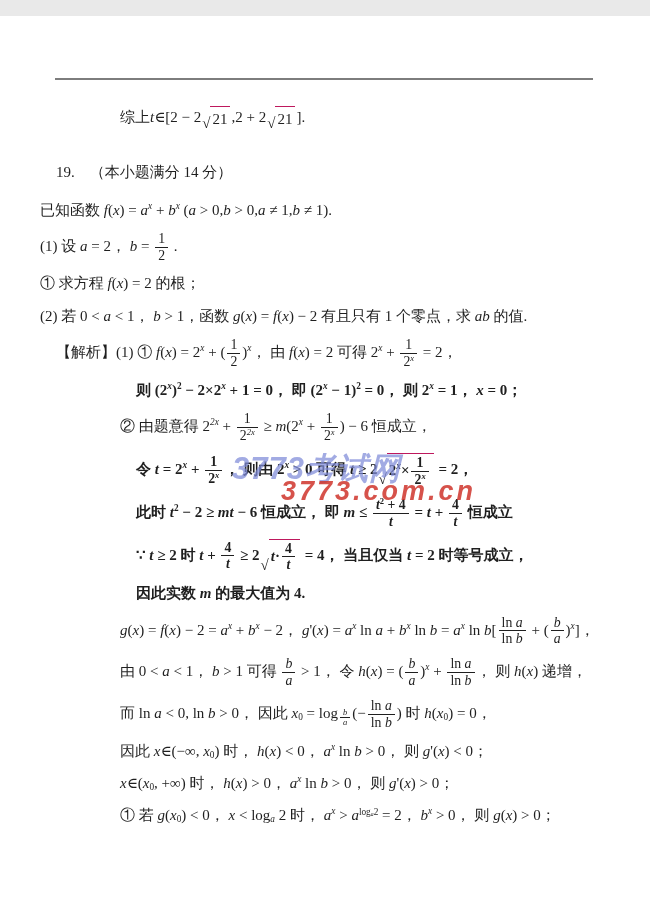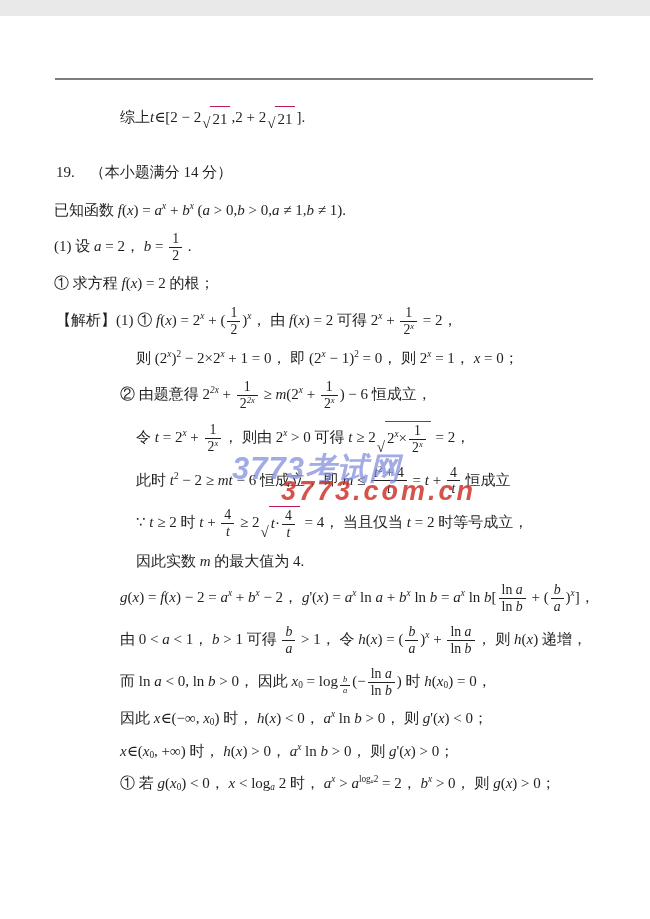--- a/index.html
+++ b/index.html
@@ -22,23 +22,23 @@
     position:absolute; left:0; right:0; top:76px;
   }
   .line {
     display:block;
     margin:0 0 9px 0;
     line-height:1.55;
     white-space:nowrap;
   }
   
   .ind-h  { padding-left:56px;  }   
-  .ind-s  { padding-left:54px;  }   
+  .ind-s  { padding-left:40px;  }   
   .ind-b  { padding-left:120px; }   
-  .ind-c  { padding-left:136px; }   
+  .ind-c  { padding-left:136px;font-weight:bold; }   
   
   .g-lg { margin-top:30px; }
   .g-md { margin-top:14px; }
   .g-sm { margin-top:5px;  }
   
   .it  { font-style:italic; }
   .bd  { font-weight:bold; }
   .sup { font-size:0.62em; vertical-align:0.6em; line-height:1; }
   .supn{ font-size:0.62em; vertical-align:0.6em; line-height:1; font-style:normal; }
   .sub { font-size:0.62em; vertical-align:-0.25em; line-height:1; }
@@ -82,20 +82,21 @@
           <span class="rsym">√</span>
           <span class="rad">21</span>
         </span>,2 + 2<span class="sqrt">
           <span class="rsym">√</span>
           <span class="rad">21</span>
         </span>].</div>
       <div class="line ind-h g-lg">19.　（本小题满分 14 分）</div>
       <div class="line ind-s g-md">已知函数 <span class="it">f</span>(<span class="it">x</span>) = <span class="it">a</span><span class="sup it">x</span> + <span class="it">b</span><span class="sup it">x</span> (<span class="it">a</span> &gt; 0,<span class="it">b</span> &gt; 0,<span class="it">a</span> ≠ 1,<span class="it">b</span> ≠ 1).</div>
       <div class="line ind-s g-sm">(1) 设 <span class="it">a</span> = 2， <span class="it">b</span> = <span class="frac"><span class="num">1</span><span class="den">2</span></span> .</div>
       <div class="line ind-s g-sm">① 求方程 <span class="it">f</span>(<span class="it">x</span>) = 2 的根；</div>
+      <div class="line ind-s g-sm">(2) 若 0 &lt; <span class="it">a</span> &lt; 1， <span class="it">b</span> &gt; 1，函数 <span class="it">g</span>(<span class="it">x</span>) = <span class="it">f</span>(<span class="it">x</span>) − 2 有且只有 1 个零点，求 <span class="it">ab</span> 的值.</div>
       <div class="line ind-h">【解析】(1) ① <span class="it">f</span>(<span class="it">x</span>) = 2<span class="sup it">x</span> + (<span class="frac"><span class="num">1</span><span class="den">2</span></span>)<span class="sup it">x</span>， 由 <span class="it">f</span>(<span class="it">x</span>) = 2 可得 2<span class="sup it">x</span> + <span class="frac"><span class="num">1</span><span class="den">2<span class="sup it">x</span></span></span> = 2，</div>
       <div class="line ind-c">则 (2<span class="sup it">x</span>)<span class="supn">2</span> − 2×2<span class="sup it">x</span> + 1 = 0， 即 (2<span class="sup it">x</span> − 1)<span class="supn">2</span> = 0， 则 2<span class="sup it">x</span> = 1， <span class="it">x</span> = 0；</div>
       <div class="line ind-b">② 由题意得 2<span class="sup it">2x</span> + <span class="frac"><span class="num">1</span><span class="den">2<span class="sup it">2x</span></span></span> ≥ <span class="it">m</span>(2<span class="sup it">x</span> + <span class="frac"><span class="num">1</span><span class="den">2<span class="sup it">x</span></span></span>) − 6 恒成立，</div>
       <div class="line ind-c">令 <span class="it">t</span> = 2<span class="sup it">x</span> + <span class="frac"><span class="num">1</span><span class="den">2<span class="sup it">x</span></span></span>， 则由 2<span class="sup it">x</span> &gt; 0 可得 <span class="it">t</span> ≥ 2<span class="sqrt">
           <span class="rsym">√</span>
           <span class="rad">2<span class="sup it">x</span>×<span class="frac"><span class="num">1</span><span class="den">2<span class="sup it">x</span></span></span></span>
         </span> = 2，</div>
       <div class="line ind-c">此时 <span class="it">t</span><span class="supn">2</span> − 2 ≥ <span class="it">mt</span> − 6 恒成立， 即 <span class="it">m</span> ≤ <span class="frac"><span class="num"><span class="it">t</span><span class="supn">2</span> + 4</span><span class="den"><span class="it">t</span></span></span> = <span class="it">t</span> + <span class="frac"><span class="num">4</span><span class="den"><span class="it">t</span></span></span> 恒成立</div>
       <div class="line ind-c">∵ <span class="it">t</span> ≥ 2 时 <span class="it">t</span> + <span class="frac"><span class="num">4</span><span class="den"><span class="it">t</span></span></span> ≥ 2<span class="sqrt">
           <span class="rsym">√</span>

